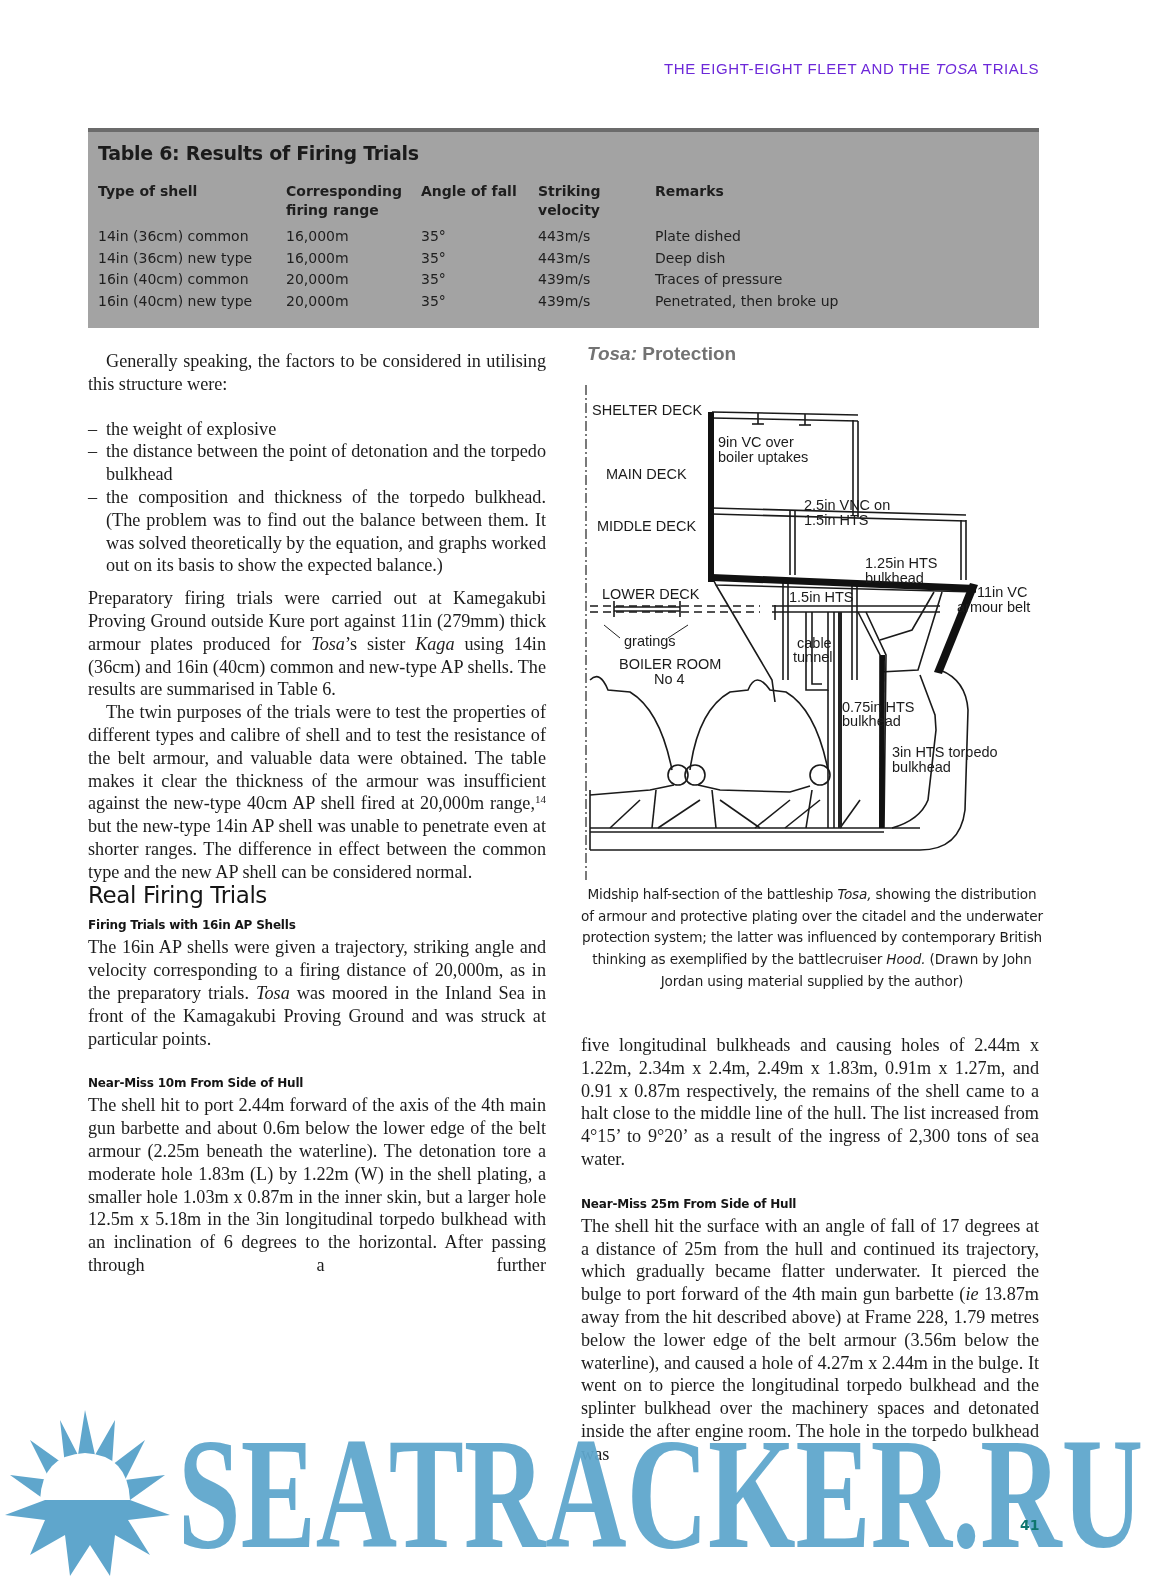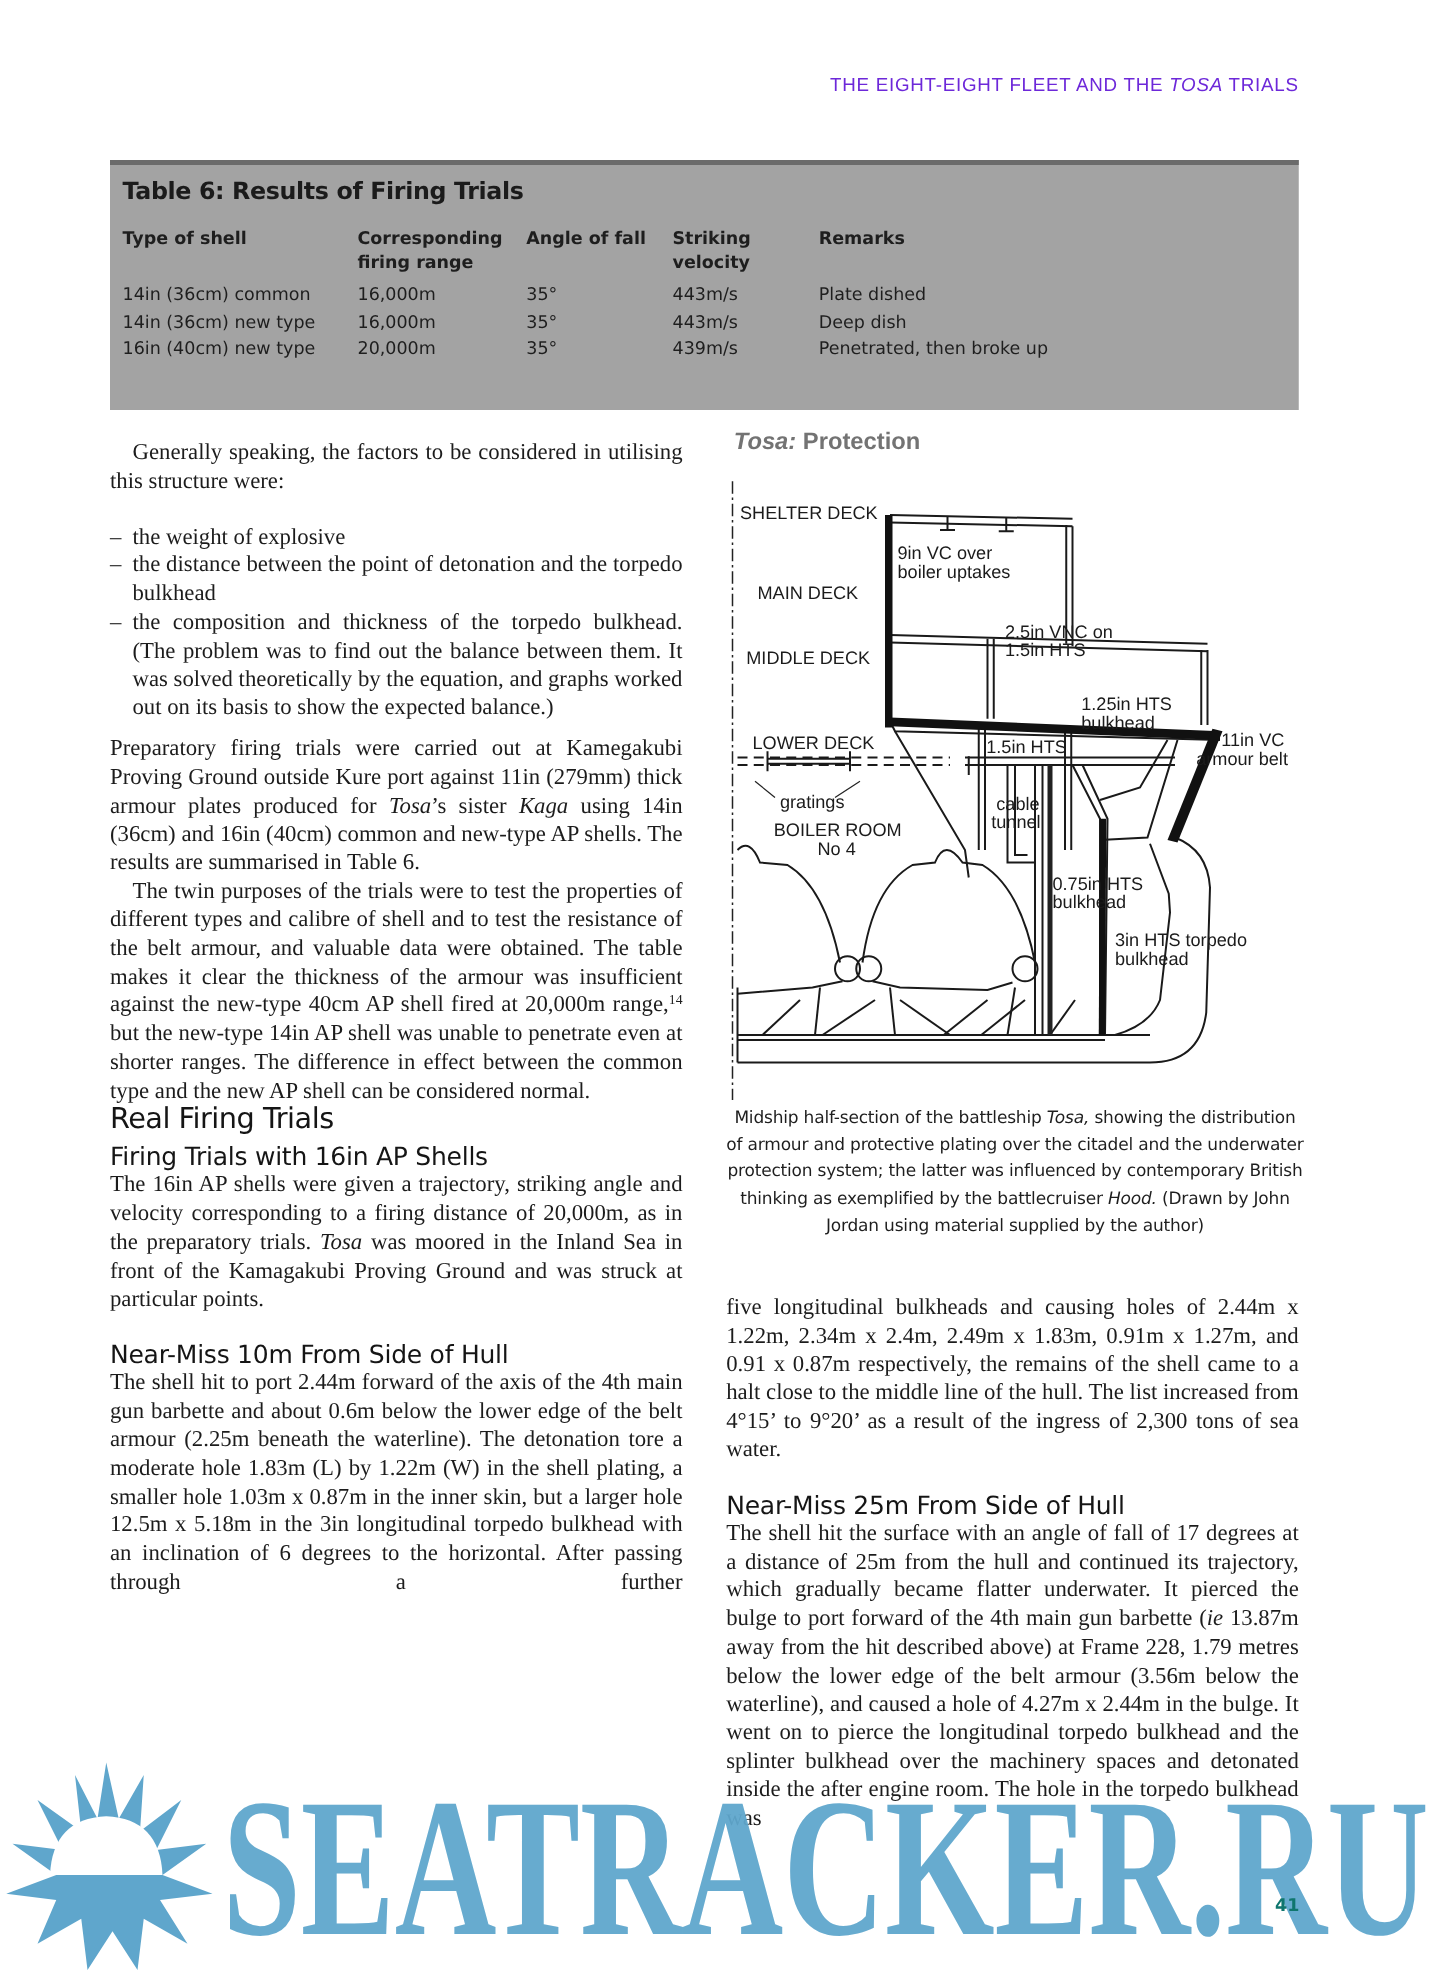--- a/index.html
+++ b/index.html
@@ -16,21 +16,21 @@
     .c1 { width: 188px; } .c2 { width: 135px; } .c3 { width: 117px; } .c4 { width: 117px; } .c5 { width: 300px; }
 
     .col { position: absolute; font-family: "Liberation Serif", serif; font-size: 18.2px; line-height: 22.8px; color: #1c1c1c; text-align: justify; }
     .col p { margin: 0; }
     .indent { text-indent: 18px; }
     .col sup { font-size: 11px; line-height: 0; vertical-align: 6px; }
     .dash-list { margin: 22px 0 0 0; padding: 0; list-style: none; }
     .dash-list li { position: relative; padding-left: 18px; }
     .dash-list li .dash { position: absolute; left: 0; top: 0; }
     .h2 { font-family: "DejaVu Sans", sans-serif; font-size: 23px; font-weight: normal; color: #151515; margin: 0; letter-spacing: -0.4px; }
-    .h3 { font-family: "DejaVu Sans", sans-serif; font-size: 20px; font-weight: normal; color: #151515; margin: 0; letter-spacing: -0.2px; line-height: 22px; }
+    .h3 { font-family: "DejaVu Sans", sans-serif; font-size: 12px; font-weight: bold; color: #151515; margin: 0; letter-spacing: -0.2px; line-height: 22px; }
 
     .fig-title { position: absolute; left: 587px; top: 343px; font-family: "Liberation Sans", sans-serif; font-size: 19px; font-weight: bold; color: #737373; }
     .fig-title i { font-style: italic; }
     .diagram { position: absolute; left: 580px; top: 380px; width: 470px; height: 500px; }
     .diagram text { font-family: "Liberation Sans", sans-serif; font-size: 14.5px; fill: #1b1b1b; }
 
     .caption { position: absolute; left: 581px; top: 884px; width: 462px; font-family: "DejaVu Sans", sans-serif; font-size: 13.6px; line-height: 21.7px; color: #1e1e1e; letter-spacing: -0.15px; text-align: center; }
     .caption i { font-style: italic; }
 
     .watermark { position: absolute; left: 0; top: 1395px; width: 1163px; height: 181px; pointer-events: none; }
@@ -62,20 +62,27 @@
         <td>35°</td>
         <td>443m/s</td>
         <td>Plate dished</td>
       </tr>
       <tr>
         <td>14in (36cm) new type</td>
         <td>16,000m</td>
         <td>35°</td>
         <td>443m/s</td>
         <td>Deep dish</td>
+      </tr>
+      <tr>
+        <td>16in (40cm) common</td>
+        <td>20,000m</td>
+        <td>35°</td>
+        <td>439m/s</td>
+        <td>Traces of pressure</td>
       </tr>
       <tr>
         <td>16in (40cm) new type</td>
         <td>20,000m</td>
         <td>35°</td>
         <td>439m/s</td>
         <td>Penetrated, then broke up</td>
       </tr>
     </tbody>
   </table>

